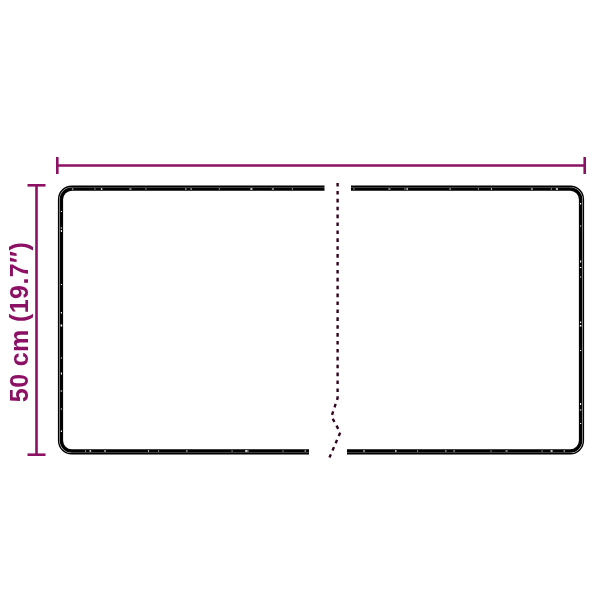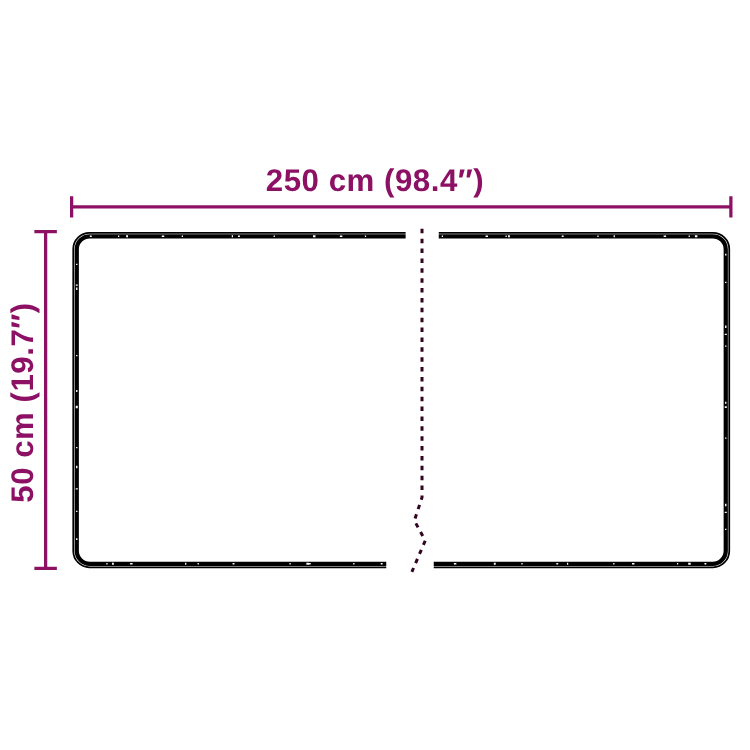--- a/index.html
+++ b/index.html
@@ -45,21 +45,20 @@
   .outline-stroke  { stroke: var(--outline, #000000); }
   .speck-stroke    { stroke: var(--background, #ffffff); }
   .gap-fill        { fill: var(--background, #ffffff); }
   .break-stroke    { stroke: var(--break-line, #33041F); }
 </style>
 </head>
 <body>
 
 <div class="canvas">
 
-  <div class="dim-label width-label">250 cm (98.4″)</div>
 
   <div class="dim-label height-label">50 cm (19.7″)</div>
 
   <svg class="diagram-svg" width="600" height="600" viewBox="0 0 600 600">
 
     <g class="accent-stroke" stroke-width="2.6" stroke-linecap="butt">
       <line x1="57" y1="165.5" x2="585" y2="165.5"></line>
       <line x1="57.3" y1="157" x2="57.3" y2="174"></line>
       <line x1="584.7" y1="157" x2="584.7" y2="174"></line>
     </g>

